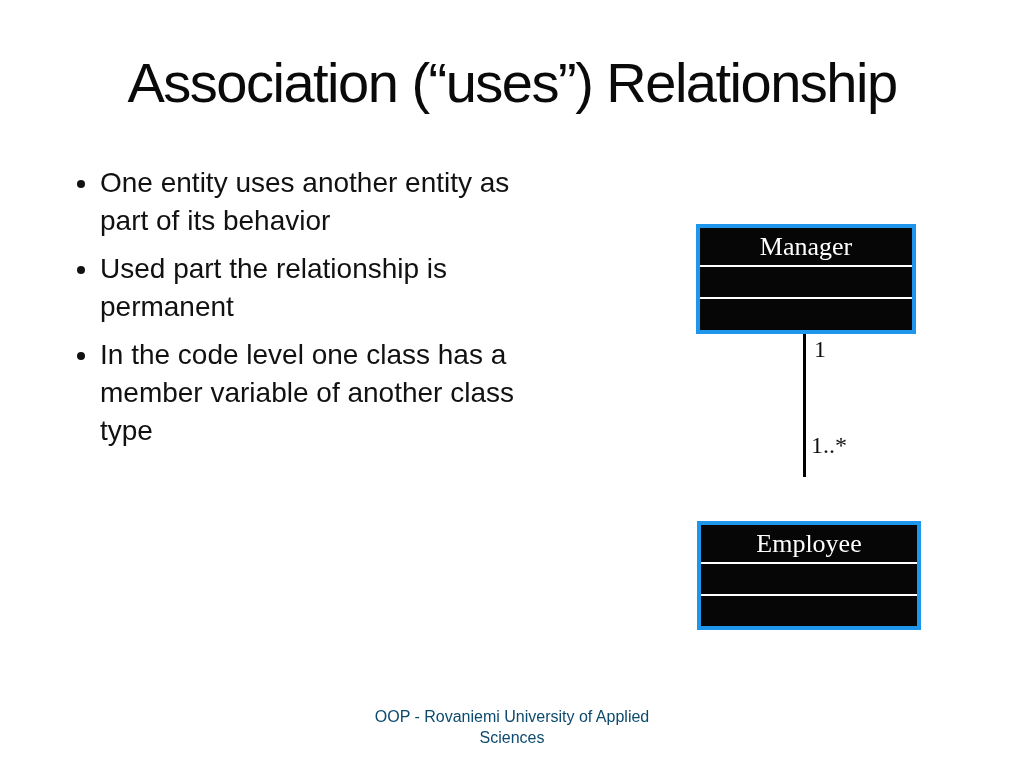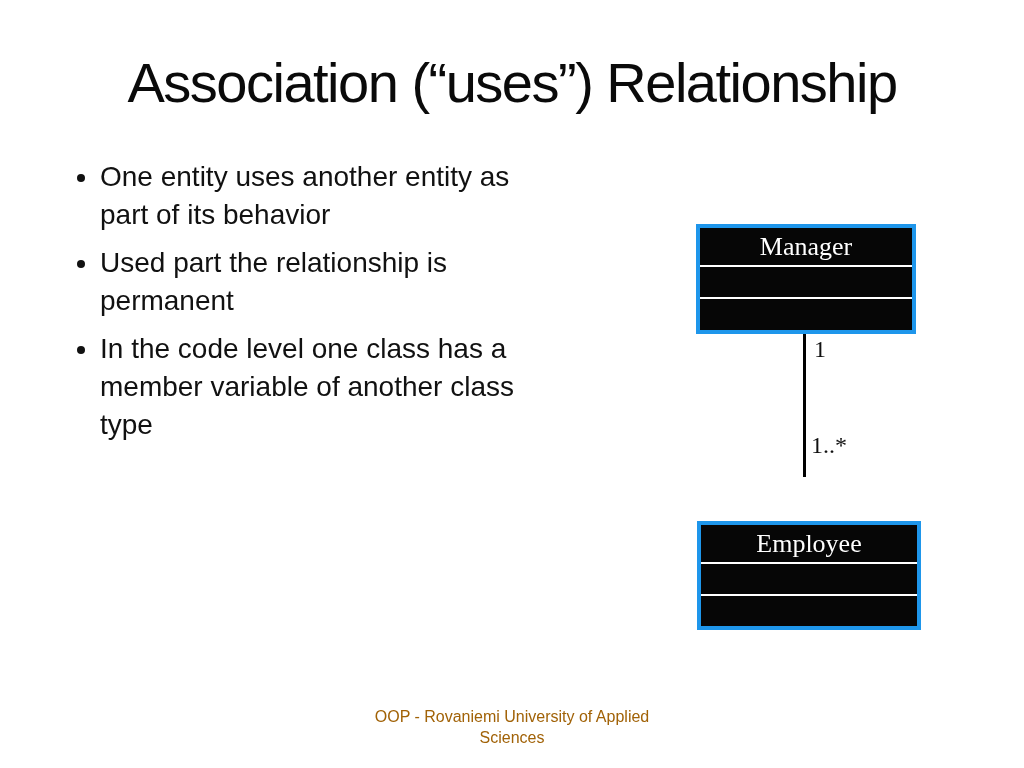--- a/index.html
+++ b/index.html
@@ -29,21 +29,21 @@
     font-weight: 400;
     font-size: 56px;
     letter-spacing: -1.5px;
     color: #0a0a0a;
     white-space: nowrap;
   }
 
   
   .bullets {
     position: absolute;
-    top: 158px;
+    top: 164px;
     left: 60px;
     width: 452px;
     margin: 0;
     padding: 0 0 0 40px;
     list-style: disc outside;
     color: #111111;
   }
   .bullets li {
     font-size: 28px;
     line-height: 38px;
@@ -101,21 +101,21 @@
     top: 706px;
     left: 0;
     right: 0;
     text-align: center;
   }
   .footer-inner {
     display: inline-block;
     max-width: 312px;
     font-size: 16px;
     line-height: 21px;
-    color: #a16207;
+    color: #0c4a6e;
   }
 </style>
 </head>
 <body>
 
 <div class="slide">
 
   <h1 class="title">Association (“uses”) Relationship</h1>
 
   <ul class="bullets">

